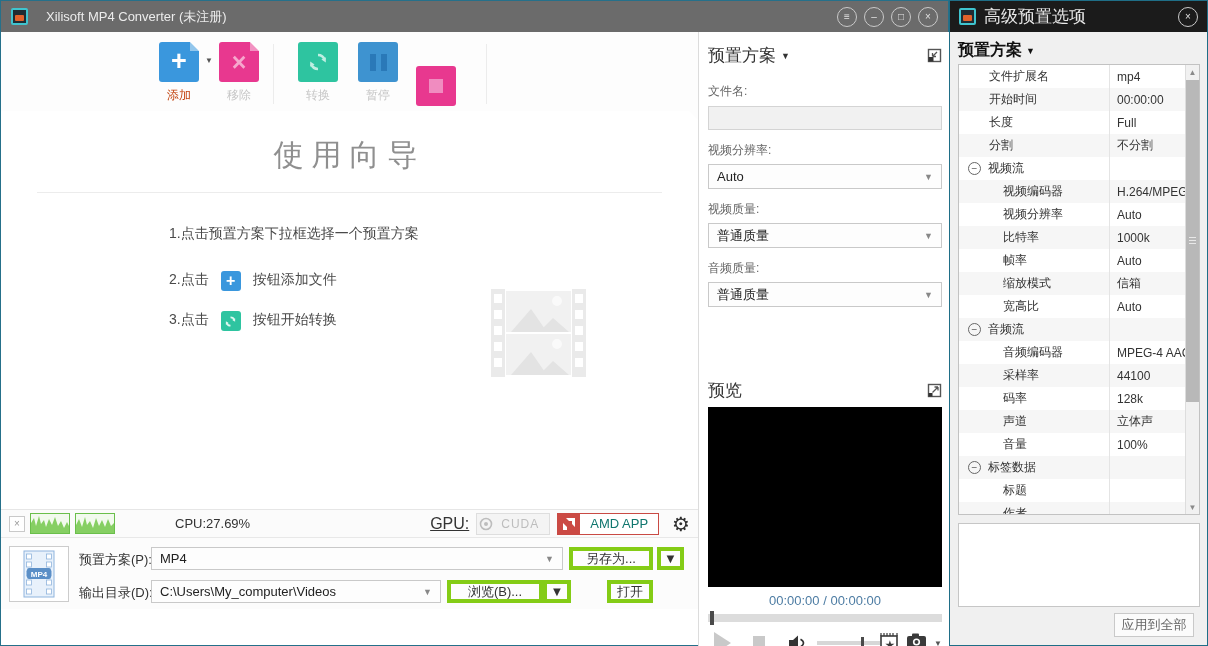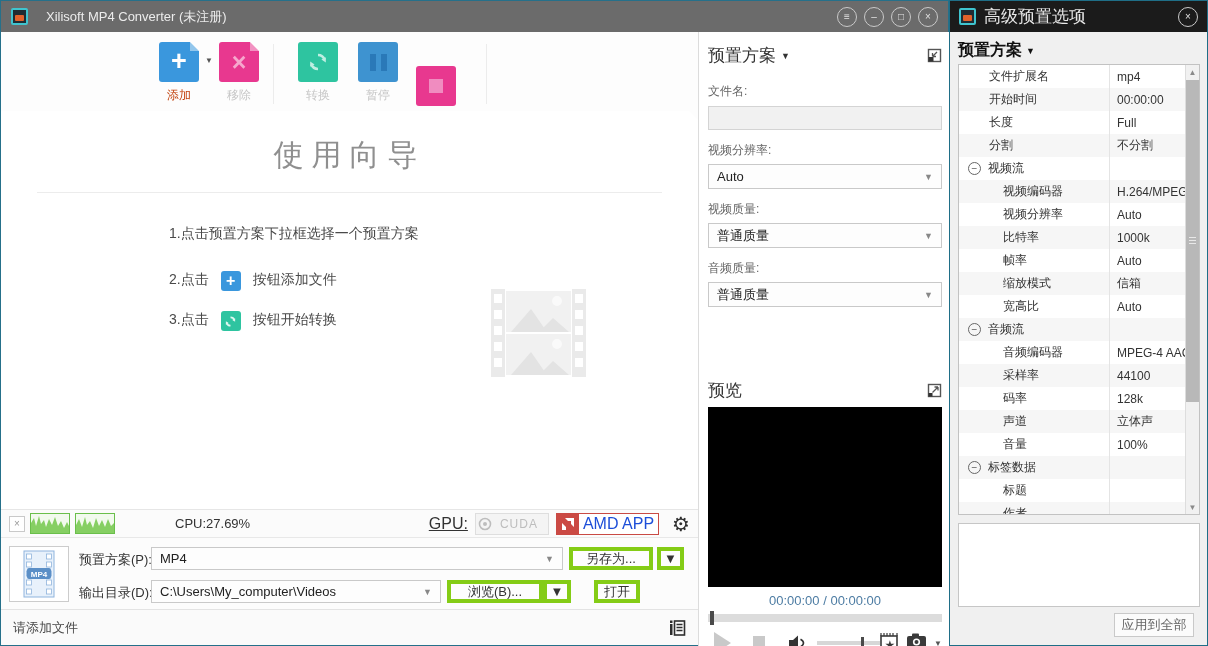--- a/index.html
+++ b/index.html
@@ -73,21 +73,21 @@
   .perf-bar { position:absolute; left:0; top:508px; width:697px; height:28px; background:#fbfbfb; border-top:1px solid #e6e6e6; display:flex; align-items:center; padding:0 8px; }
   .x-btn { width:16px; height:16px; border:1px solid #c9c9c9; color:#9a9a9a; font-size:10px; display:flex; align-items:center; justify-content:center; background:#fff; }
   .meter { width:40px; height:21px; border:1px solid #6abf4b; background:#f2faee; margin-left:5px; display:flex; }
   .cpu-text { margin-left:60px; font-size:13px; color:#333; }
   .gpu-cluster { margin-left:auto; display:flex; align-items:center; gap:7px; }
   .gpu-label { font-size:16px; color:#333;text-decoration:underline; }
   .cuda-btn { height:22px; display:flex; align-items:center; background:#f4f4f4; border:1px solid #dedede; padding:0 10px 0 0; gap:6px; }
   .cuda-text { font-size:12px; color:#bdbdbd; letter-spacing:1px; }
   .amd-btn { height:22px; display:flex; align-items:center; background:#fff; border:1px solid #c94a44; }
   .amd-logo { width:22px; height:20px; background:#cb4a44; display:flex; align-items:center; justify-content:center; }
-  .amd-text { font-size:16px; color:#1d4ed8; padding:0 4px; }
+  .amd-text { font-size:13px; color:#0f766e; padding:0 10px; }
   .gear { font-size:20px; color:#2e2e2e; margin-left:6px; line-height:1; }
 
   
   .output-bar { position:absolute; left:0; top:536px; width:697px; height:72px; background:#fcfcfc; border-top:1px solid #e8e8e8; }
   .file-box { position:absolute; left:8px; top:8px; width:60px; height:56px; background:#fff; border:1px solid #ccc; display:flex; align-items:center; justify-content:center; }
   .ob-label { position:absolute; font-size:13px; color:#333; white-space:nowrap; }
   .combo { position:absolute; height:23px; background:#fdfdfd; border:1px solid #c9c9c9; display:flex; align-items:center; padding:0 8px; font-size:13px; color:#222; }
   .combo .sel-caret { margin-left:auto; font-size:9px; color:#888; }
   .btn { position:absolute; height:23px; background:#fdfdfd; border:4px solid #84cc16; font-size:13px; color:#333; display:flex; align-items:center; justify-content:center; }
 
@@ -393,36 +393,25 @@
       <div class="combo" style="left:150px; top:42px; width:290px;">
         <span>C:\Users\My_computer\Videos</span>
           <span class="sel-caret">▼</span>
       </div>
       <div class="btn" style="left:446px; top:42px; width:96px;">
           <span>浏览(B)...</span>
         </div>
       <div class="btn" style="left:542px; top:42px; width:28px;">
           <span class="sel-caret" style="margin:0;">▼</span>
         </div>
-      <div class="btn" style="left:593px; top:42px; width:46px;">
+      <div class="btn" style="left:606px; top:42px; width:46px;">
           <span>打开</span>
         </div>
     </div>
 
-    <div class="status-bar">
-      <span class="status-msg">请添加文件</span>
-      <span class="status-icon">
-        <svg width="18" height="18" viewBox="0 0 18 18">
-            <rect x="2" y="5" width="2.5" height="11" fill="#2e2e2e"></rect>
-            <rect x="2" y="1.5" width="2.5" height="2.5" fill="#2e2e2e"></rect>
-            <rect x="6.5" y="2" width="10" height="14" fill="none" stroke="#2e2e2e" stroke-width="1.6"></rect>
-            <path d="M8.5 5.5h6 M8.5 8.5h6 M8.5 11.5h6" stroke="#2e2e2e" stroke-width="1.3"></path>
-          </svg>
-      </span>
-    </div>
   </div>
 
   <div class="adv-window">
     <div class="aw-titlebar">
       <span class="app-icon"></span>
       <span class="aw-title">高级预置选项</span>
       <span class="win-btns">
         <span class="circle-btn">
             <span>×</span>
           </span>

